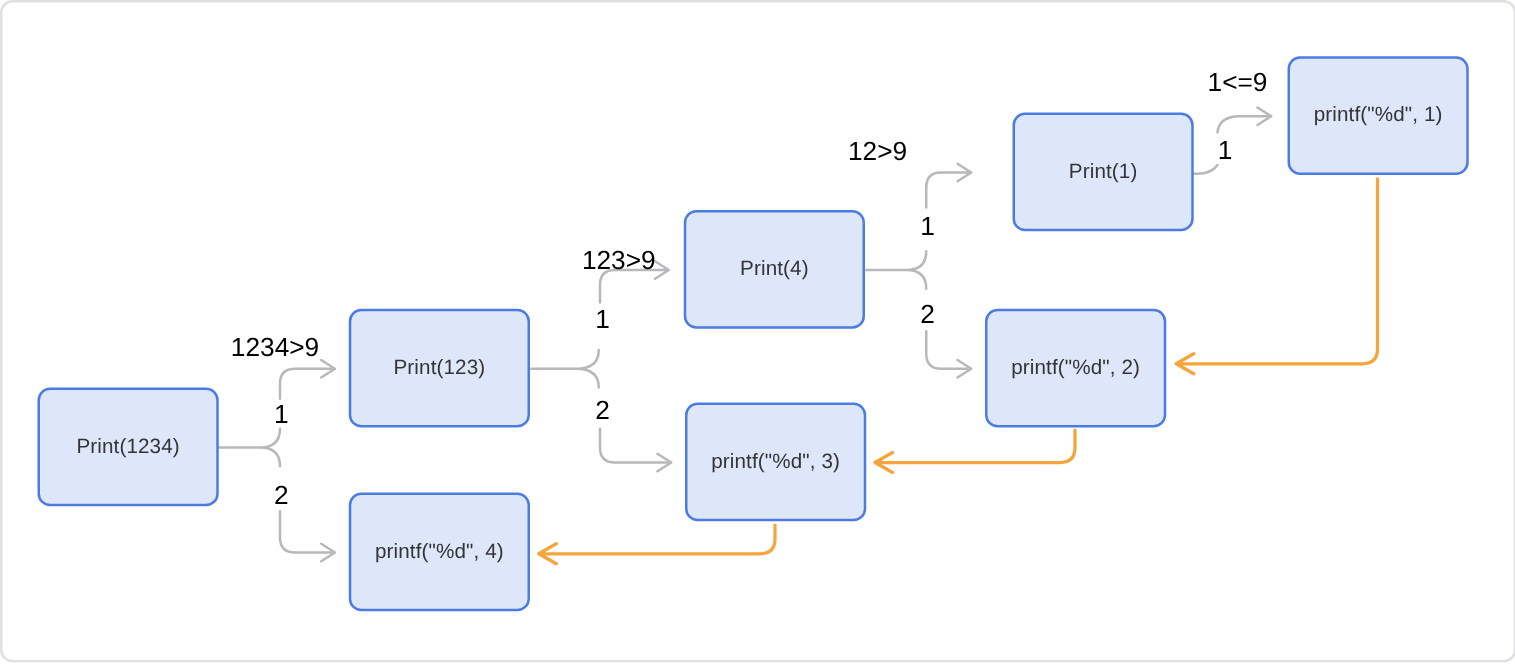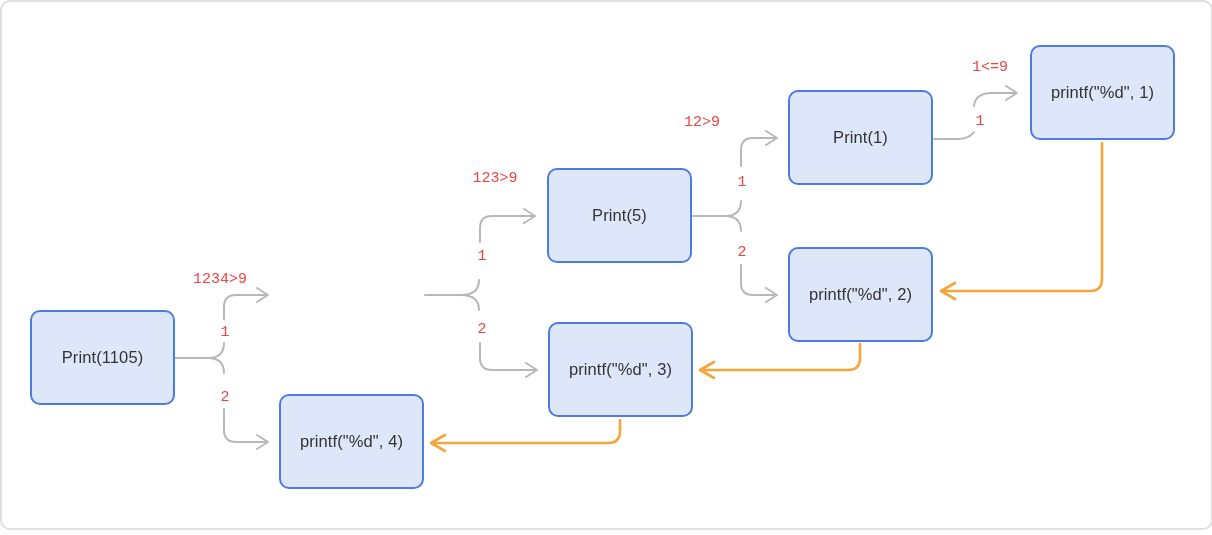--- a/index.html
+++ b/index.html
@@ -42,24 +42,23 @@
   }
   .node span {
     font-size: 16.5px;
     color: #333436;
     letter-spacing: 0.1px;
     white-space: nowrap;
   }
   .lbl {
     position: absolute;
     transform: translate(-50%, -50%);
-    font-size: 15px;
-    color: #ef4444;
+    font-size: 21px;
+    color: #000000;
     white-space: nowrap;
-    font-family: Liberation Mono, monospace;
   }
 </style>
 </head>
 <body>
 
 <div class="card">
 
   <svg class="edges" width="1209" height="526" viewBox="0 0 1209 526" xmlns="http://www.w3.org/2000/svg">
 
     <path class="g" d="M 173 356 H 207 M 206 356 Q 222 356 222 341 M 206 356 Q 222 356 222 371"></path>
@@ -76,43 +75,46 @@
 
     <path class="g" d="M 932 137 H 956 Q 967 137 972 130"></path>
     <path class="g" d="M 972 104 Q 973 92 988 91 H 1012 M 1004 84 L 1015 91 L 1004 98"></path>
 
     <path class="o" d="M 1100 141 V 277 Q 1100 289 1088 289 H 942 M 953 281 L 939 289 L 953 297"></path>
     <path class="o" d="M 858 342 V 356 Q 858 368 846 368 H 701 M 712 360 L 698 368 L 712 376"></path>
     <path class="o" d="M 618 418 V 429 Q 618 441 606 441 H 432 M 443 433 L 429 441 L 443 449"></path>
   </svg>
 
   <div class="node" style="left:28px; top:308px">
-    <span>Print(1105)</span>
+    <span>Print(1234)</span>
+  </div>
+  <div class="node" style="left:277px; top:245px">
+    <span>Print(123)</span>
   </div>
   <div class="node" style="left:277px; top:392px">
     <span>printf("%d", 4)</span>
   </div>
   <div class="node" style="left:545px; top:166px">
-    <span>Print(5)</span>
+    <span>Print(4)</span>
   </div>
   <div class="node" style="left:546px; top:320px">
     <span>printf("%d", 3)</span>
   </div>
-  <div class="node" style="left:786px; top:88px">
+  <div class="node" style="left:808px; top:88px">
     <span>Print(1)</span>
   </div>
   <div class="node" style="left:786px; top:245px">
     <span>printf("%d", 2)</span>
   </div>
   <div class="node" style="left:1028px; top:43px">
     <span>printf("%d", 1)</span>
   </div>
 
   <div class="lbl" style="left:218px; top:277px">1234&gt;9</div>
-  <div class="lbl" style="left:493px; top:176px">123&gt;9</div>
+  <div class="lbl" style="left:493px; top:207px">123&gt;9</div>
   <div class="lbl" style="left:700px; top:120px">12&gt;9</div>
   <div class="lbl" style="left:988px; top:65px">1&lt;=9</div>
 
   <div class="lbl" style="left:223px; top:330px">1</div>
   <div class="lbl" style="left:223px; top:395px">2</div>
   <div class="lbl" style="left:480px; top:254px">1</div>
   <div class="lbl" style="left:480px; top:327px">2</div>
   <div class="lbl" style="left:740px; top:180px">1</div>
   <div class="lbl" style="left:740px; top:250px">2</div>
   <div class="lbl" style="left:978px; top:119px">1</div>

